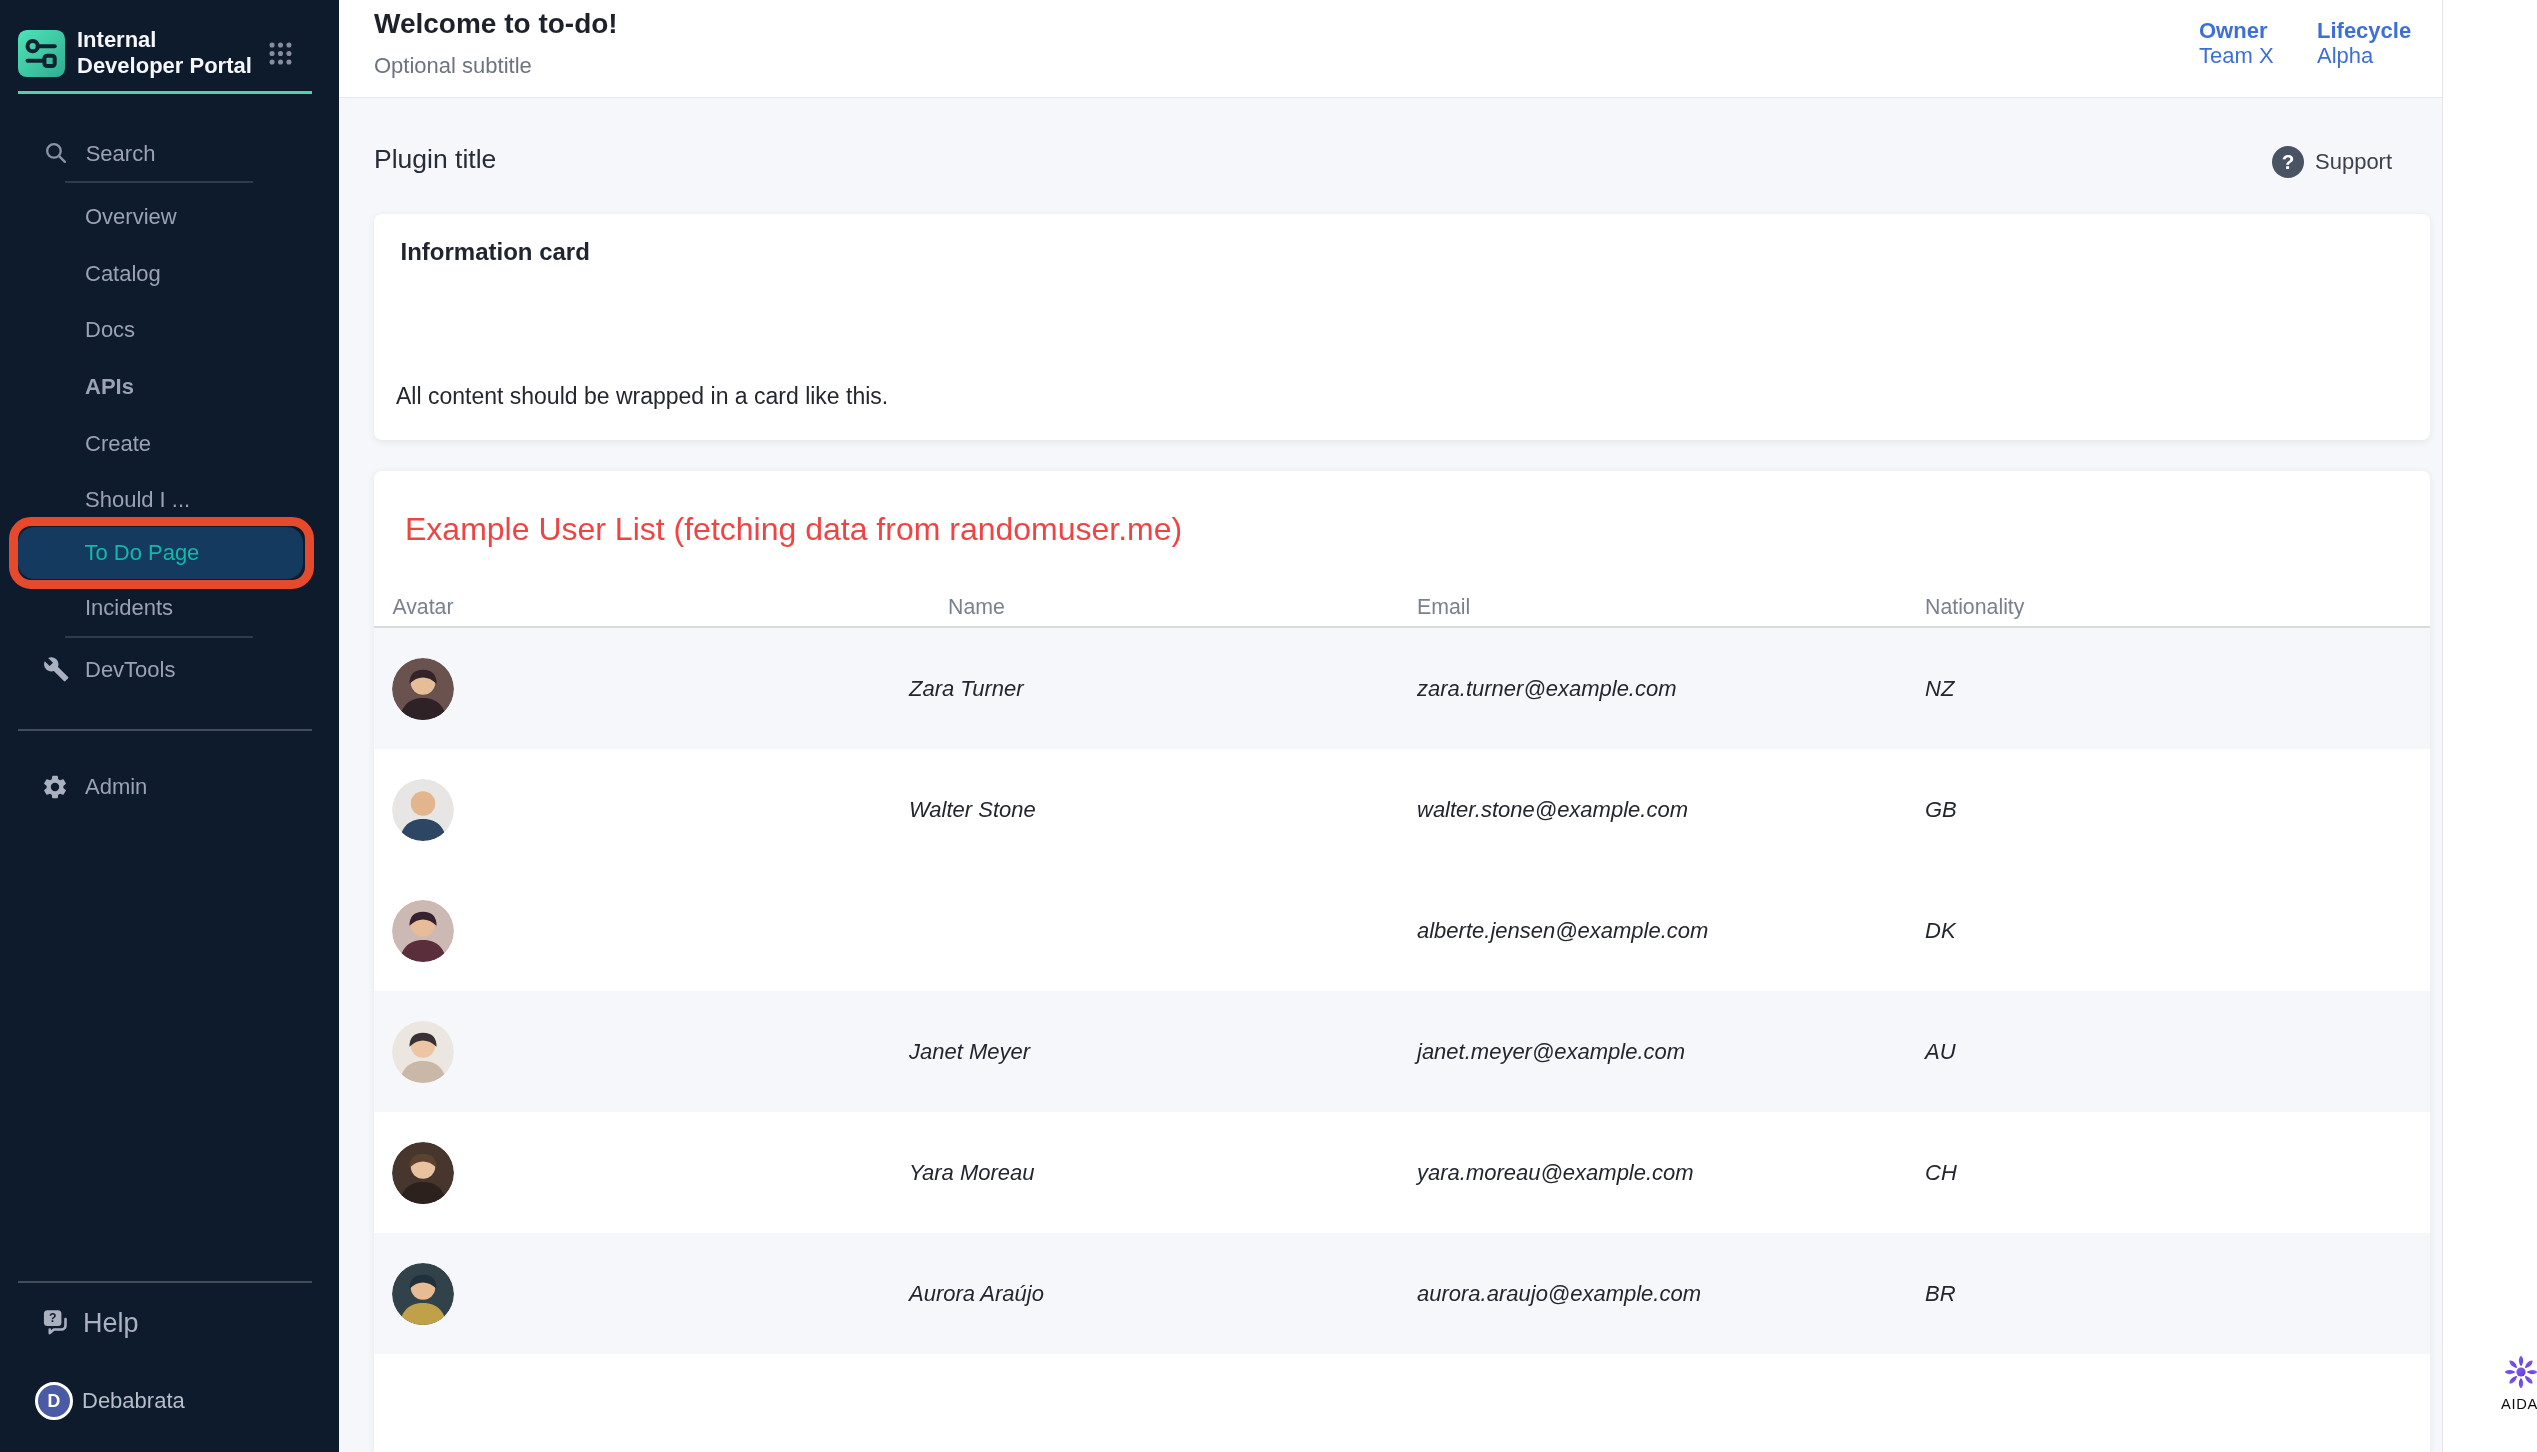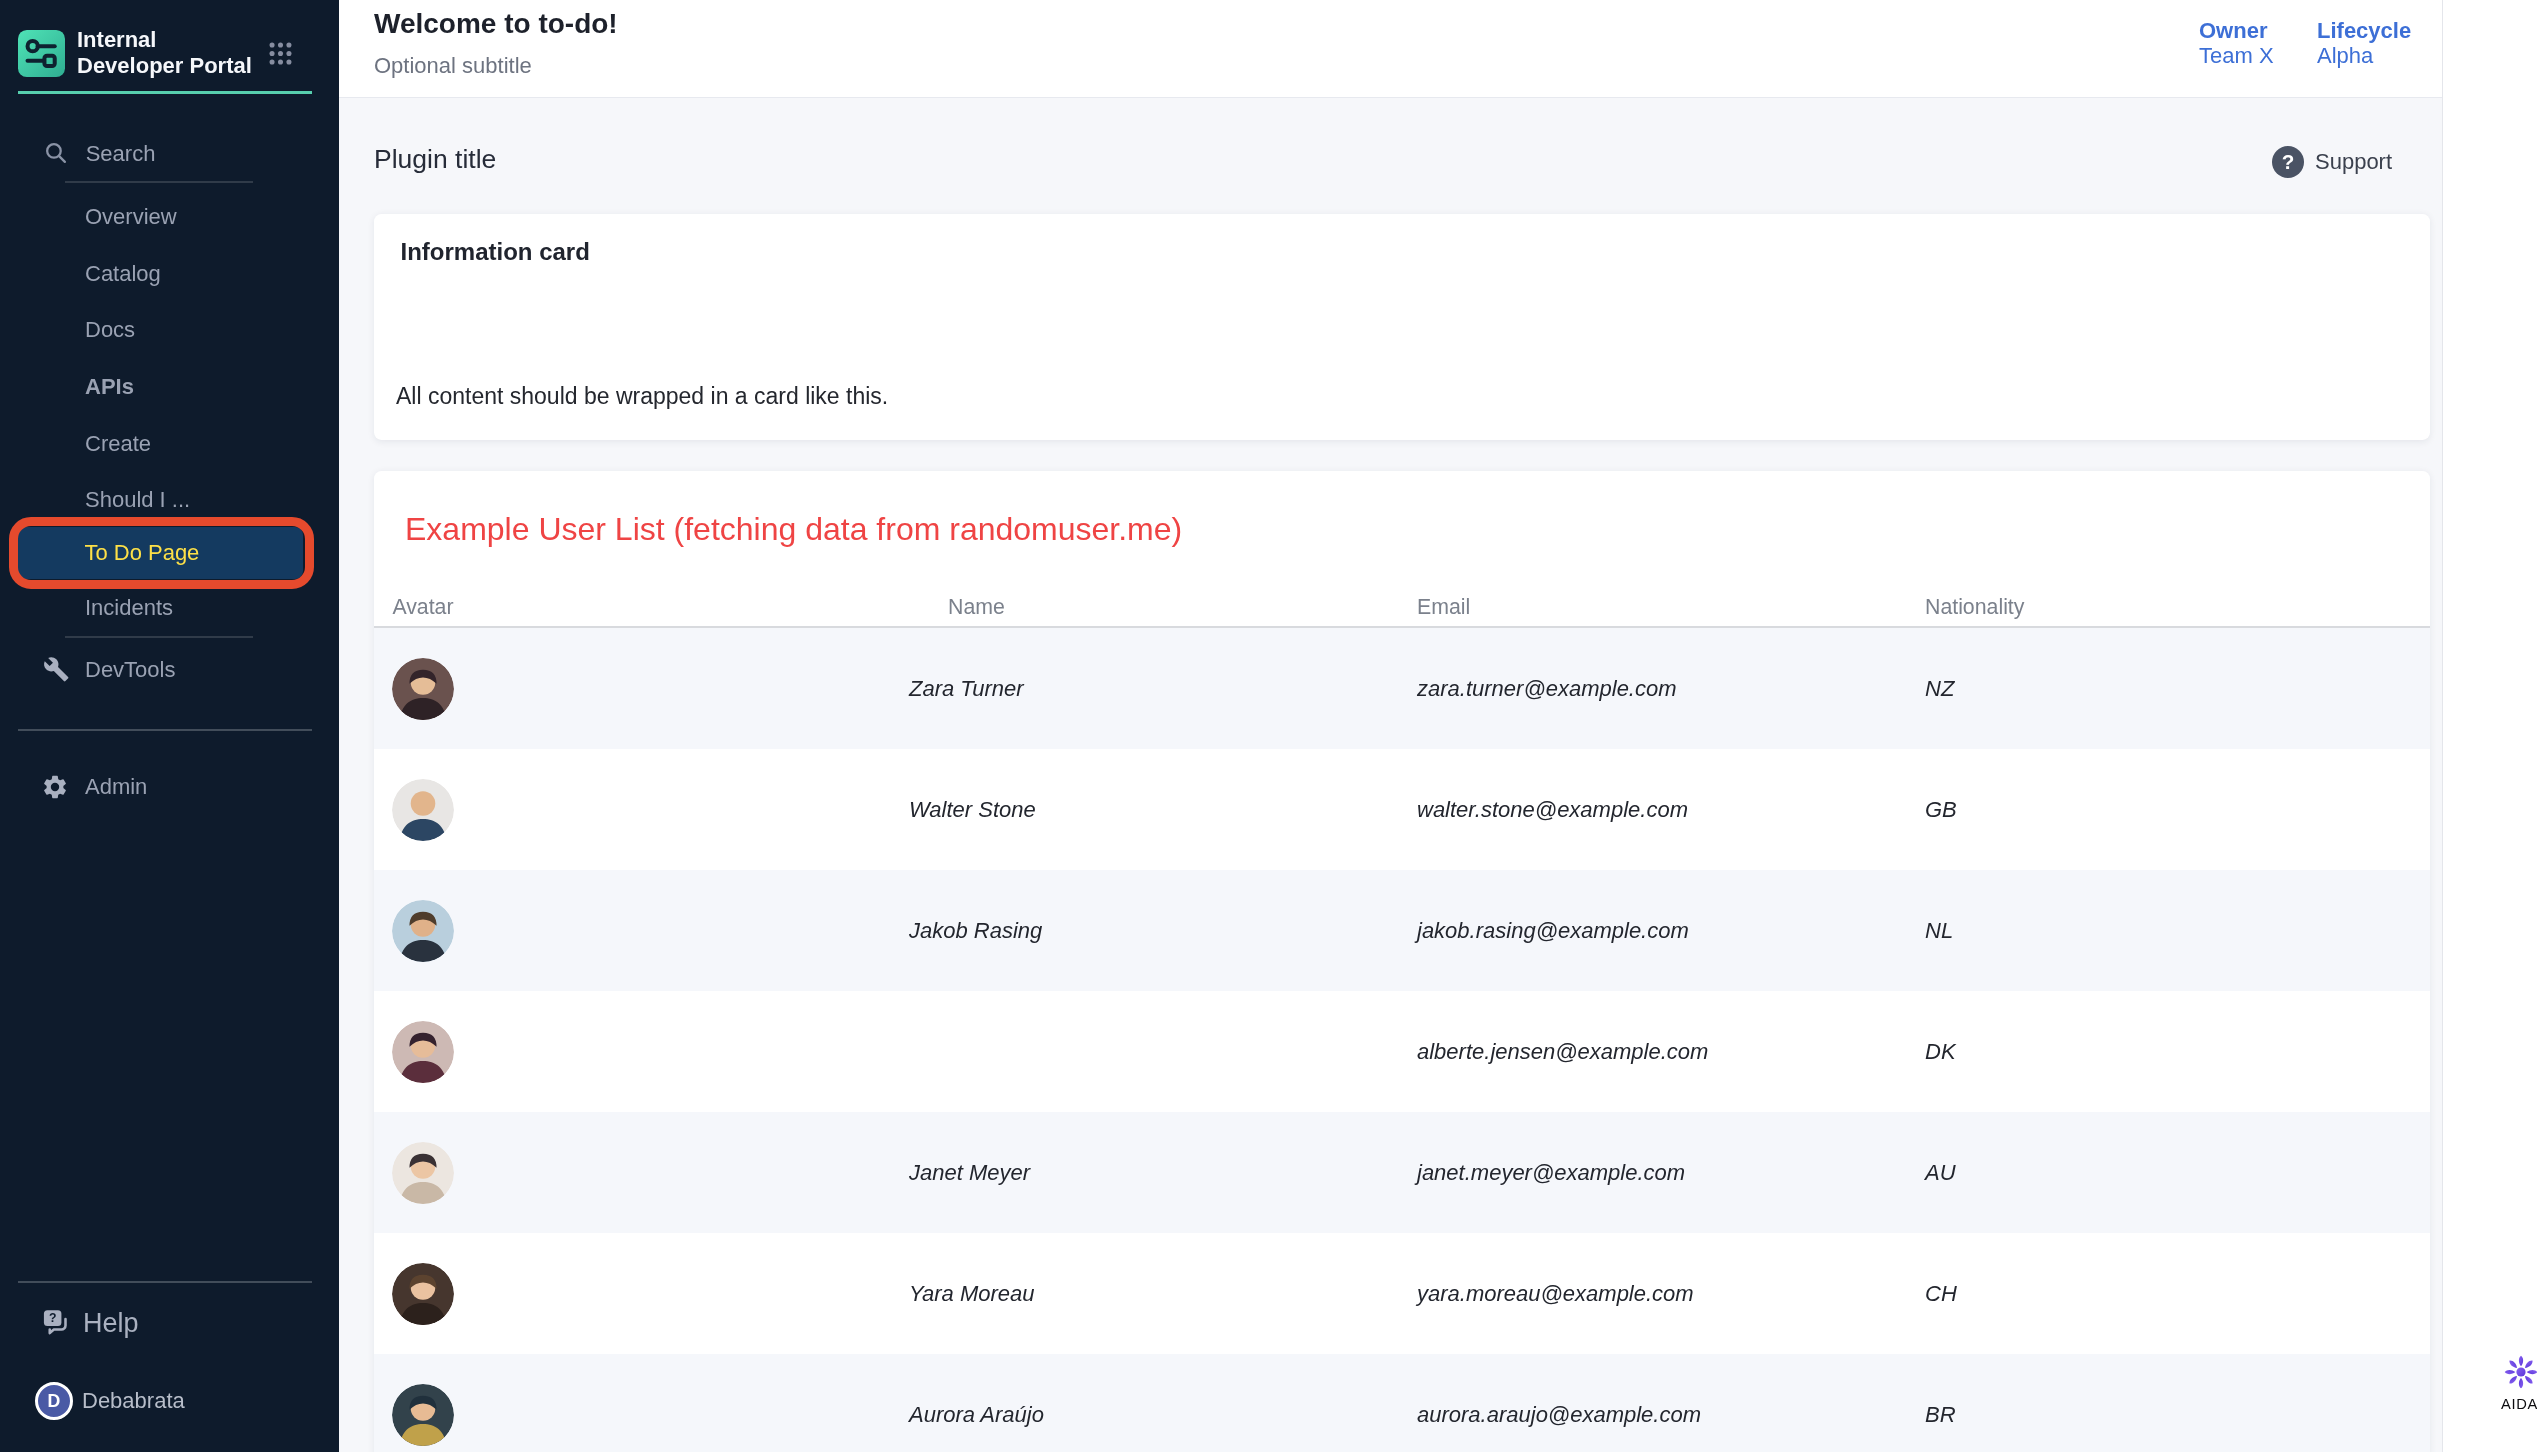--- a/index.html
+++ b/index.html
@@ -21,21 +21,21 @@
   .d1 { top:181px; } .d2 { top:636px; }
   .side-divider-wide { position:absolute; left:17.7px; width:294px; height:1.5px; background:rgba(255,255,255,0.22); }
   .d3 { top:729px; } .d4 { top:1281px; }
 
   .nav-item { position:absolute; left:85px; height:32px; line-height:32px;
               color:#9aa2b3; font-size:22px; white-space:nowrap; cursor:pointer; }
   .ni0{top:201px;} .ni1{top:258px;} .ni2{top:314px;} .ni3{top:371px;font-weight:bold;}
   .ni4{top:428px;} .ni5{top:484px;} .ni7{top:592px;}
 
   .active-pill { position:absolute; left:18.4px; top:527px; width:285px; height:52px;
-                 background:#143a60; border-radius:8px; color:#fde047;
+                 background:#143a60; border-radius:16px; color:#14b8a6;
                  font-size:22px; line-height:52px; padding-left:66px; cursor:pointer; }
   .annotation-ring { position:absolute; left:8.8px; top:517px; width:305px; height:72px;
                      border:9.6px solid #e54a2d; border-radius:22px; pointer-events:none; }
 
   .tool-icon { position:absolute; }
   .devtools-icon { left:43px; top:656px; }
   .devtools-label { position:absolute; left:85px; top:654px; height:32px; line-height:32px; color:#9aa2b3; font-size:22px; cursor:pointer; }
   .admin-icon { left:41px; top:773px; }
   .admin-label { position:absolute; left:85px; top:771px; height:32px; line-height:32px; color:#9aa2b3; font-size:22px; cursor:pointer; }
   .help-icon { left:41px; top:1308px; }
@@ -258,40 +258,20 @@
                       <circle cx="24" cy="19" r="9.5" fill="var(--skin)"></circle>
                       <path d="M13.5 20 q0-11 10.5-11 q10.5 0 10.5 11 q-5-5-10.5-5 q-5.5 0-10.5 5 Z" fill="var(--hair)"></path>
                     </g>
                   </svg></span>
               </span>
             <span class="cell c-name">Walter Stone</span>
             <span class="cell c-email">walter.stone@example.com</span>
             <span class="cell c-nat">GB</span>
           </div>
 
-          <div class="trow alt">
-            <span class="cell c-avatar">
-                <span class="avatar av2"><svg viewBox="0 0 48 48" width="62" height="62">
-                    <defs>
-                      <clipPath id="u2">
-                        <circle cx="24" cy="24" r="24"></circle>
-                      </clipPath>
-                    </defs>
-                    <g clip-path="url(#u2)">
-                      <rect width="48" height="48" fill="var(--bg)"></rect>
-                      <path d="M6 50 C6 37 14 31 24 31 C34 31 42 37 42 50 Z" fill="var(--shirt)"></path>
-                      <circle cx="24" cy="19" r="9.5" fill="var(--skin)"></circle>
-                      <path d="M13.5 20 q0-11 10.5-11 q10.5 0 10.5 11 q-5-5-10.5-5 q-5.5 0-10.5 5 Z" fill="var(--hair)"></path>
-                    </g>
-                  </svg></span>
-              </span>
-            <span class="cell c-name">Jakob Rasing</span>
-            <span class="cell c-email">jakob.rasing@example.com</span>
-            <span class="cell c-nat">NL</span>
-          </div>
 
           <div class="trow">
             <span class="cell c-avatar">
                 <span class="avatar av3"><svg viewBox="0 0 48 48" width="62" height="62">
                     <defs>
                       <clipPath id="u3">
                         <circle cx="24" cy="24" r="24"></circle>
                       </clipPath>
                     </defs>
                     <g clip-path="url(#u3)">

